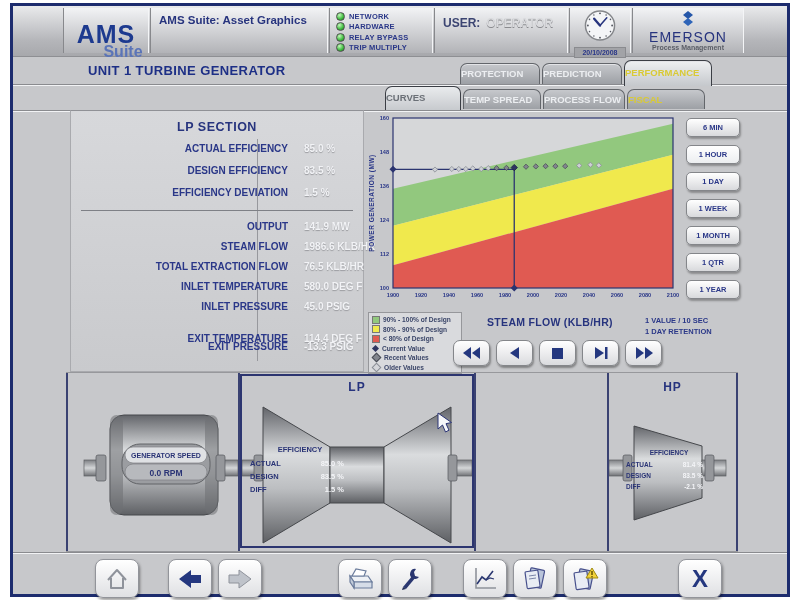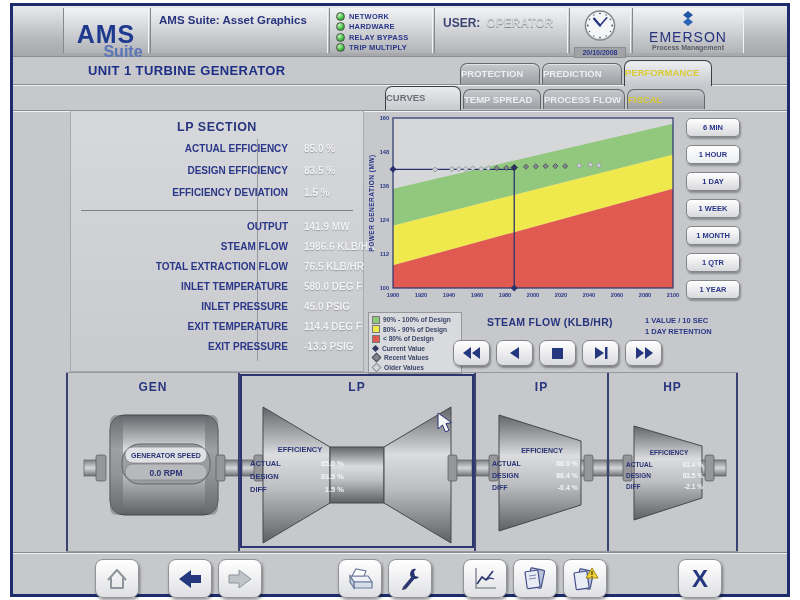--- a/index.html
+++ b/index.html
@@ -199,21 +199,21 @@
         <span class="v">76.5 KLB/HR</span>
       </div>
     <div class="lprow" style="top:170px">
         <span class="l">INLET TEMPERATURE</span>
         <span class="v">580.0 DEG F</span>
       </div>
     <div class="lprow" style="top:190px">
         <span class="l">INLET PRESSURE</span>
         <span class="v">45.0 PSIG</span>
       </div>
-    <div class="lprow" style="top:210px">
+    <div class="lprow" style="top:222px">
         <span class="l">EXIT TEMPERATURE</span>
         <span class="v">114.4 DEG F</span>
       </div>
     <div class="lprow" style="top:230px">
         <span class="l">EXIT PRESSURE</span>
         <span class="v">-13.3 PSIG</span>
       </div>
   </div>
 
   <svg id="chart-svg" width="322" height="200">
@@ -339,21 +339,20 @@
   </div>
 
   <div class="turbines">
     <div class="edge" style="left:0"></div>
     <div class="edge" style="right:0"></div>
     <div class="tdiv" style="left:172px"></div>
     <div class="tdiv" style="left:408px"></div>
     <div class="tdiv" style="left:541px"></div>
 
     <div class="tpanel" style="left:2px;width:170px">
-      <div class="ttl">GEN</div>
       <svg width="170" height="148" viewBox="0 0 170 148">
         <rect x="16" y="61" width="16" height="16" fill="url(#shaftV)" stroke="#5c5e62" stroke-width="0.7"></rect>
         <rect x="28" y="56" width="10" height="26" rx="2" fill="#95979b" stroke="#55575b" stroke-width="0.7"></rect>
         <rect x="42" y="16" width="108" height="100" rx="14" fill="url(#metalV)" stroke="#46484c"></rect>
         <rect x="42" y="16" width="13" height="100" rx="7" fill="#6d6f73" opacity="0.55"></rect>
         <rect x="137" y="16" width="13" height="100" rx="7" fill="#6d6f73" opacity="0.55"></rect>
         <rect x="150" y="61" width="20" height="16" fill="url(#shaftV)" stroke="#5c5e62" stroke-width="0.7"></rect>
         <rect x="148" y="56" width="9" height="26" rx="2" fill="#95979b" stroke="#55575b" stroke-width="0.7"></rect>
         <rect x="54" y="45" width="88" height="40" rx="18" fill="#9b9da1" stroke="#606266"></rect>
         <rect x="57" y="48" width="82" height="16" rx="8" fill="#dfe1e4" stroke="#7e8084" stroke-width="0.7"></rect>
@@ -378,37 +377,20 @@
         <text x="8" y="67" font-size="7.5" font-weight="bold" fill="#2a3476">ACTUAL</text>
         <text x="102" y="67" text-anchor="end" font-size="7.5" font-weight="bold" fill="#f4f5f8">85.0 %</text>
         <text x="8" y="80" font-size="7.5" font-weight="bold" fill="#2a3476">DESIGN</text>
         <text x="102" y="80" text-anchor="end" font-size="7.5" font-weight="bold" fill="#f4f5f8">83.5 %</text>
         <text x="8" y="93" font-size="7.5" font-weight="bold" fill="#2a3476">DIFF</text>
         <text x="102" y="93" text-anchor="end" font-size="7.5" font-weight="bold" fill="#f4f5f8">1.5 %</text>
         <path d="M196,14 l0,16 4.5,-4 3,7 3.5,-1.8 -3,-6.5 5.5,-1.2 Z" fill="#f6f7f9" stroke="#2a3476" stroke-width="1"></path>
       </svg>
     </div>
 
-    <div class="tpanel" style="left:410px;width:131px">
-      <div class="ttl">IP</div>
-      <svg width="131" height="148" viewBox="0 0 131 148">
-        <rect x="0" y="61" width="20" height="16" fill="url(#shaftV)" stroke="#5c5e62" stroke-width="0.7"></rect>
-        <rect x="13" y="56" width="9" height="26" rx="2" fill="#95979b" stroke="#55575b" stroke-width="0.7"></rect>
-        <polygon points="23,16 105,42 105,106 23,132" fill="url(#metalV)" stroke="#46484c"></polygon>
-        <rect x="105" y="61" width="26" height="16" fill="url(#shaftV)" stroke="#5c5e62" stroke-width="0.7"></rect>
-        <rect x="108" y="56" width="9" height="26" rx="2" fill="#95979b" stroke="#55575b" stroke-width="0.7"></rect>
-        <text x="66" y="54" text-anchor="middle" font-size="7" font-weight="bold" fill="#2a3476">EFFICIENCY</text>
-        <text x="16" y="67" font-size="7" font-weight="bold" fill="#2a3476">ACTUAL</text>
-        <text x="102" y="67" text-anchor="end" font-size="7" font-weight="bold" fill="#f4f5f8">86.0 %</text>
-        <text x="16" y="79" font-size="7" font-weight="bold" fill="#2a3476">DESIGN</text>
-        <text x="102" y="79" text-anchor="end" font-size="7" font-weight="bold" fill="#f4f5f8">86.4 %</text>
-        <text x="16" y="91" font-size="7" font-weight="bold" fill="#2a3476">DIFF</text>
-        <text x="102" y="91" text-anchor="end" font-size="7" font-weight="bold" fill="#f4f5f8">-0.4 %</text>
-      </svg>
-    </div>
 
     <div class="tpanel" style="left:543px;width:127px">
       <div class="ttl">HP</div>
       <svg width="127" height="148" viewBox="0 0 127 148">
         <rect x="0" y="61" width="22" height="16" fill="url(#shaftV)" stroke="#5c5e62" stroke-width="0.7"></rect>
         <rect x="14" y="56" width="9" height="26" rx="2" fill="#95979b" stroke="#55575b" stroke-width="0.7"></rect>
         <polygon points="25,27 93,47 93,99 25,121" fill="url(#metalV)" stroke="#46484c"></polygon>
         <rect x="93" y="61" width="24" height="16" fill="url(#shaftV)" stroke="#5c5e62" stroke-width="0.7"></rect>
         <rect x="96" y="56" width="9" height="26" rx="2" fill="#95979b" stroke="#55575b" stroke-width="0.7"></rect>
         <text x="60" y="56" text-anchor="middle" font-size="6.5" font-weight="bold" fill="#2a3476">EFFICIENCY</text>

